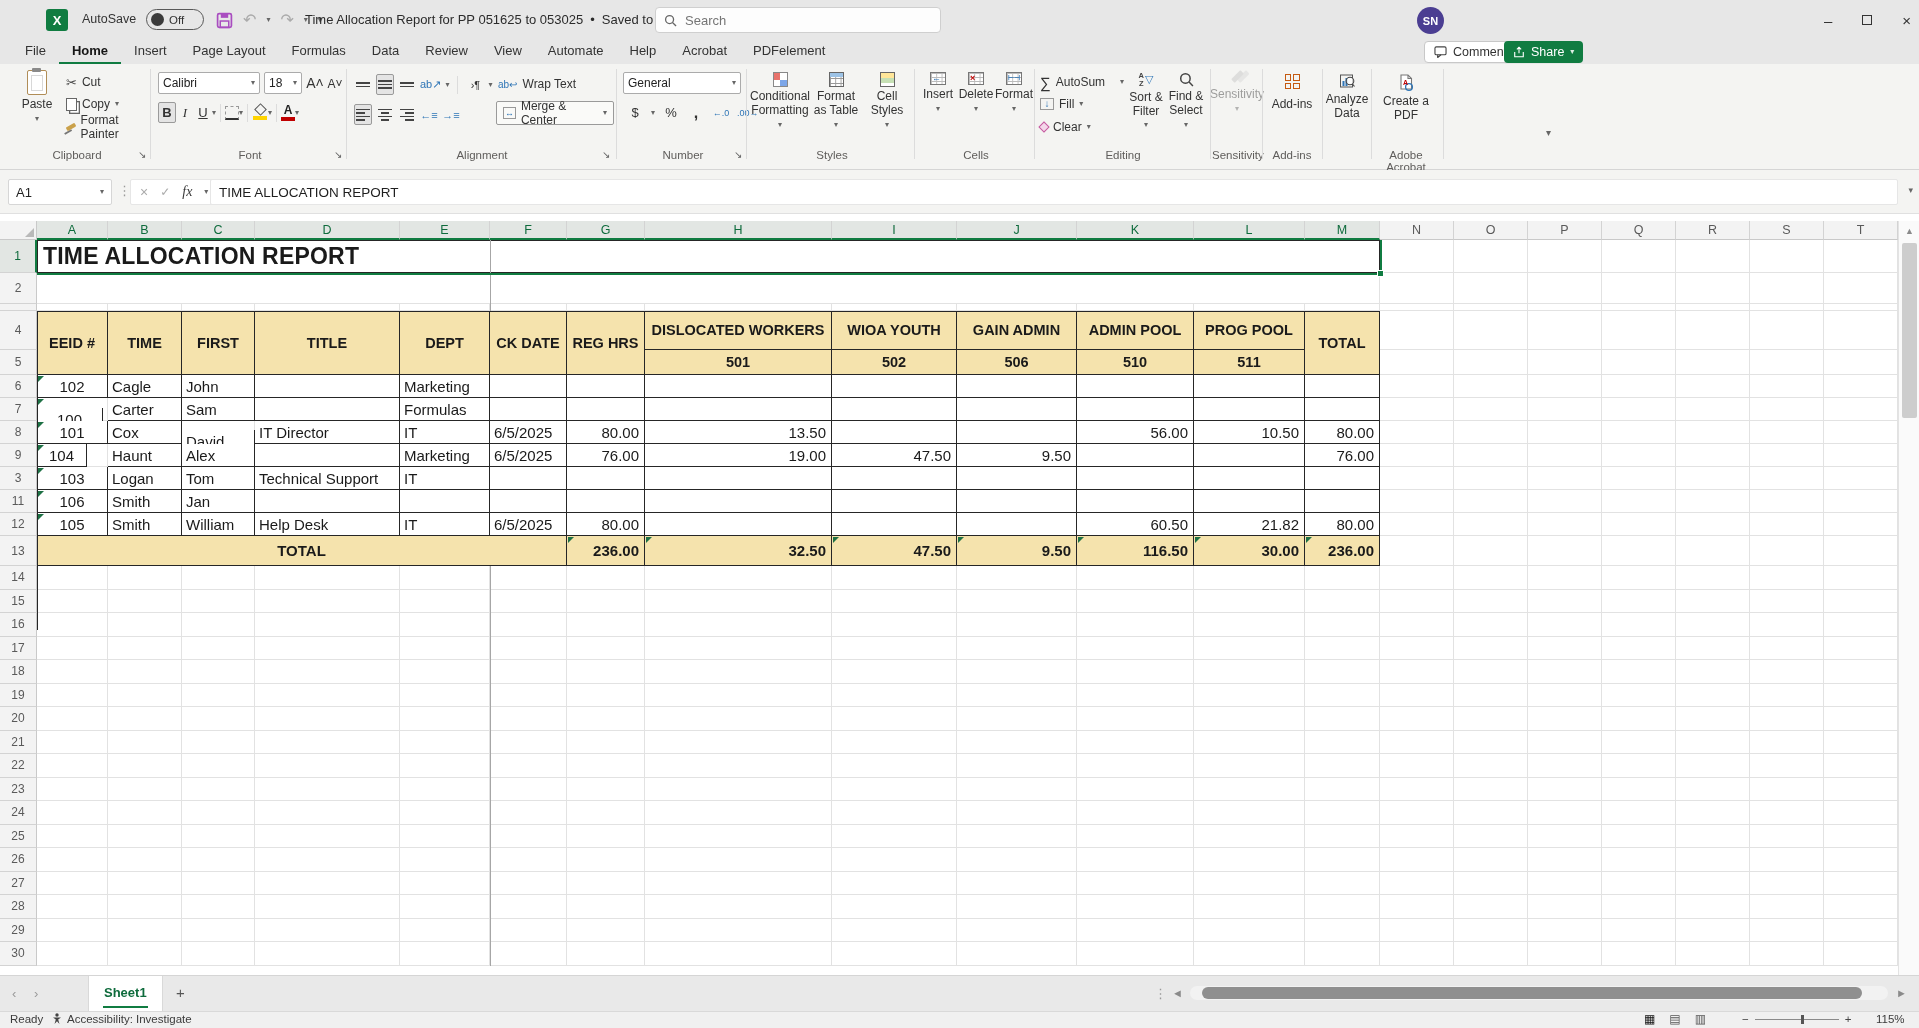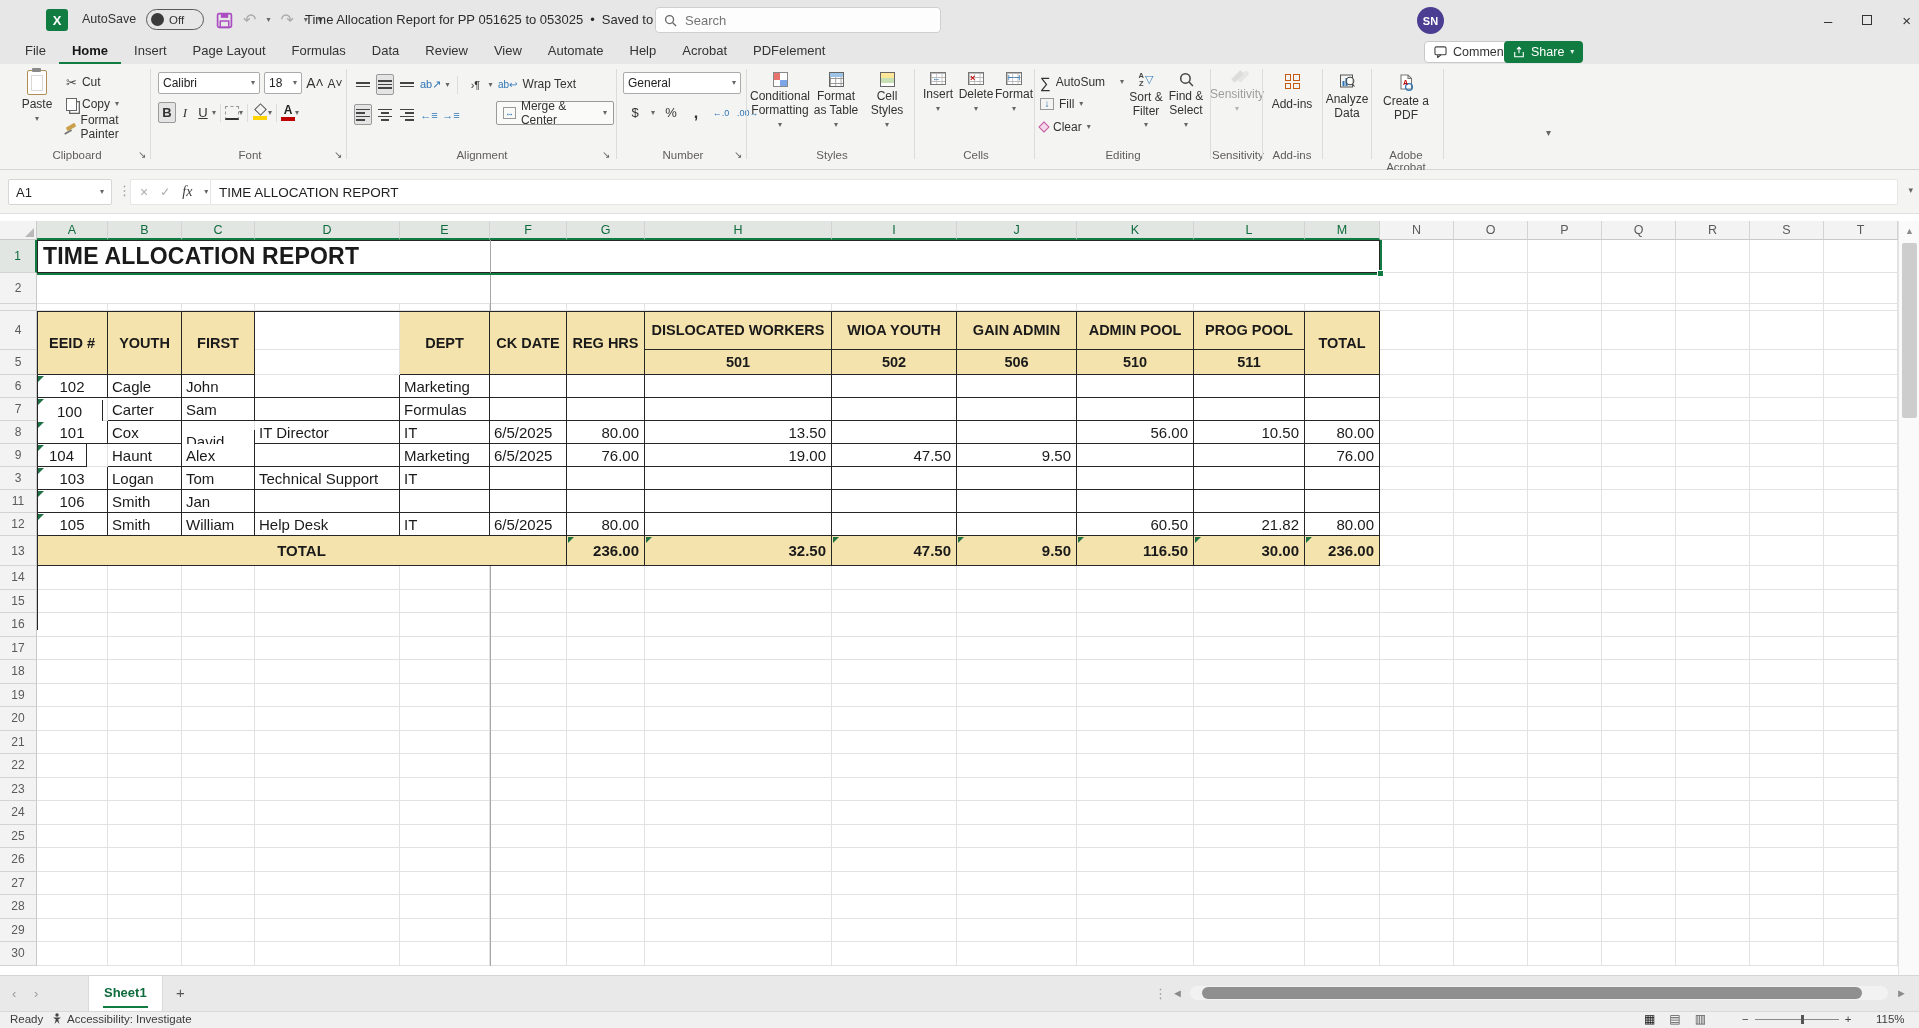--- a/index.html
+++ b/index.html
@@ -1188,22 +1188,23 @@
       <div class="gc" style="left: 1268px; top: 702px; width: 75px; height: 23.5px;"></div>
       <div class="gc" style="left: 1343px; top: 702px; width: 74px; height: 23.5px;"></div>
       <div class="gc" style="left: 1417px; top: 702px; width: 74px; height: 23.5px;"></div>
       <div class="gc" style="left: 1491px; top: 702px; width: 74px; height: 23.5px;"></div>
       <div class="gc" style="left: 1565px; top: 702px; width: 74px; height: 23.5px;"></div>
       <div class="gc" style="left: 1639px; top: 702px; width: 74px; height: 23.5px;"></div>
       <div class="gc" style="left: 1713px; top: 702px; width: 74px; height: 23.5px;"></div>
       <div class="gc" style="left: 1787px; top: 702px; width: 74px; height: 23.5px;"></div>
       <div class="ov title-cell" style="left: 0px; top: 0px; width: 1343px; height: 33px;">TIME ALLOCATION REPORT</div>
       <div class="ov th" style="left: 0px; top: 71px; width: 71px; height: 64px;">EEID #</div>
-      <div class="ov th" style="left: 71px; top: 71px; width: 74px; height: 64px;">YOUTH</div>
+      <div class="ov th" style="left: 71px; top: 71px; width: 74px; height: 64px;">TIME</div>
       <div class="ov th" style="left: 145px; top: 71px; width: 73px; height: 64px;">FIRST</div>
+      <div class="ov th" style="left: 218px; top: 71px; width: 145px; height: 64px;">TITLE</div>
       <div class="ov th" style="left: 363px; top: 71px; width: 90px; height: 64px;">DEPT</div>
       <div class="ov th" style="left: 453px; top: 71px; width: 77px; height: 64px;">CK DATE</div>
       <div class="ov th" style="left: 530px; top: 71px; width: 78px; height: 64px;">REG HRS</div>
       <div class="ov th" style="left: 608px; top: 71px; width: 187px; height: 39px;">DISLOCATED WORKERS</div>
       <div class="ov th" style="left: 608px; top: 110px; width: 187px; height: 25px;">501</div>
       <div class="ov th" style="left: 795px; top: 71px; width: 125px; height: 39px;">WIOA YOUTH</div>
       <div class="ov th" style="left: 795px; top: 110px; width: 125px; height: 25px;">502</div>
       <div class="ov th" style="left: 920px; top: 71px; width: 120px; height: 39px;">GAIN ADMIN</div>
       <div class="ov th" style="left: 920px; top: 110px; width: 120px; height: 25px;">506</div>
       <div class="ov th" style="left: 1040px; top: 71px; width: 117px; height: 39px;">ADMIN POOL</div>
@@ -1217,21 +1218,21 @@
       <div class="ov td al" style="left: 218px; top: 135px; width: 145px; height: 23px;"></div>
       <div class="ov td al" style="left: 363px; top: 135px; width: 90px; height: 23px;">Marketing</div>
       <div class="ov td al" style="left: 453px; top: 135px; width: 77px; height: 23px;"></div>
       <div class="ov td ar" style="left: 530px; top: 135px; width: 78px; height: 23px;"></div>
       <div class="ov td ar" style="left: 608px; top: 135px; width: 187px; height: 23px;"></div>
       <div class="ov td ar" style="left: 795px; top: 135px; width: 125px; height: 23px;"></div>
       <div class="ov td ar" style="left: 920px; top: 135px; width: 120px; height: 23px;"></div>
       <div class="ov td ar" style="left: 1040px; top: 135px; width: 117px; height: 23px;"></div>
       <div class="ov td ar" style="left: 1157px; top: 135px; width: 111px; height: 23px;"></div>
       <div class="ov td ar" style="left: 1268px; top: 135px; width: 75px; height: 23px;"></div>
-      <div class="ov td ac" style="left: 0px; top: 160px; width: 66px; height: 23px;">100</div>
+      <div class="ov td ac" style="left: 0px; top: 168px; width: 66px; height: 23px;">100</div>
       <div class="ov td al" style="left: 71px; top: 158px; width: 74px; height: 23px;">Carter</div>
       <div class="ov td al" style="left: 145px; top: 158px; width: 73px; height: 23px;">Sam</div>
       <div class="ov td al" style="left: 218px; top: 158px; width: 145px; height: 23px;"></div>
       <div class="ov td al" style="left: 363px; top: 158px; width: 90px; height: 23px;">Formulas</div>
       <div class="ov td al" style="left: 453px; top: 158px; width: 77px; height: 23px;"></div>
       <div class="ov td ar" style="left: 530px; top: 158px; width: 78px; height: 23px;"></div>
       <div class="ov td ar" style="left: 608px; top: 158px; width: 187px; height: 23px;"></div>
       <div class="ov td ar" style="left: 795px; top: 158px; width: 125px; height: 23px;"></div>
       <div class="ov td ar" style="left: 920px; top: 158px; width: 120px; height: 23px;"></div>
       <div class="ov td ar" style="left: 1040px; top: 158px; width: 117px; height: 23px;"></div>

